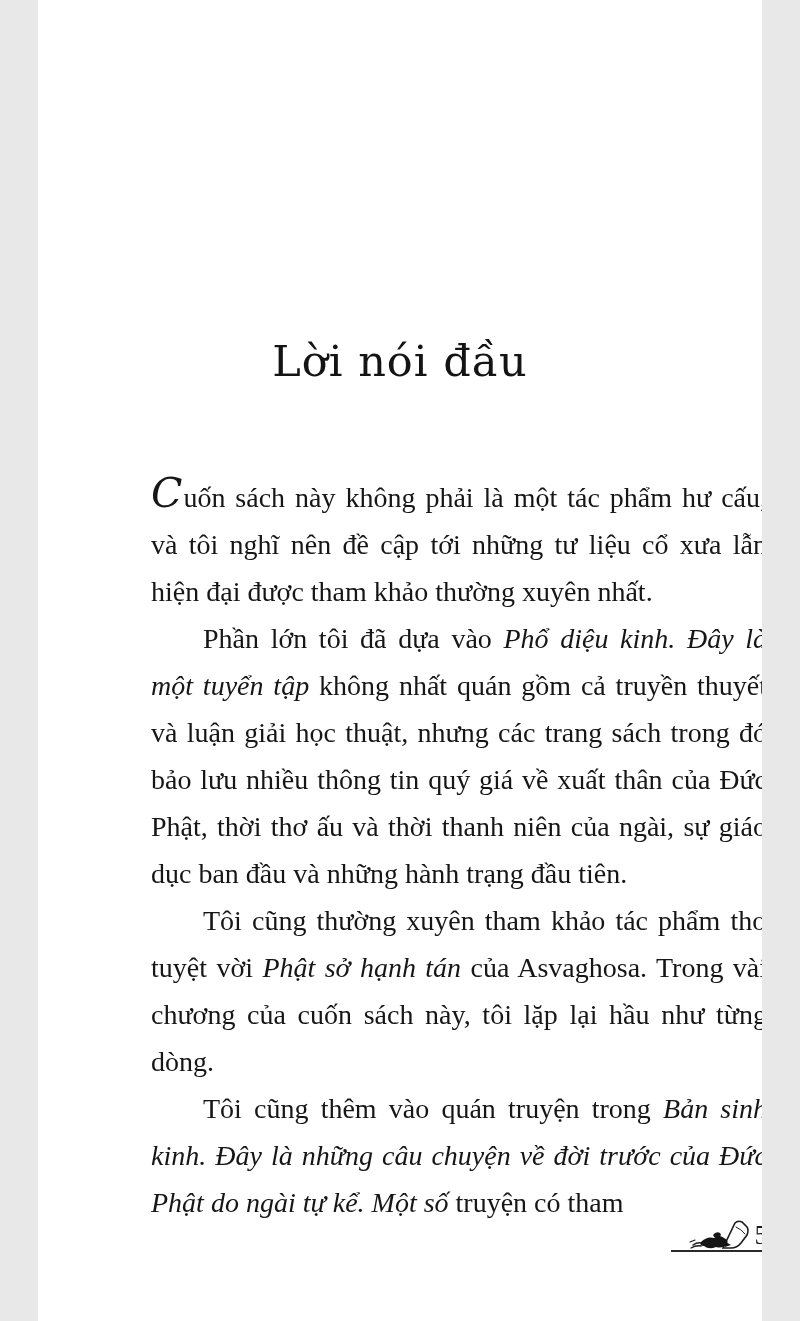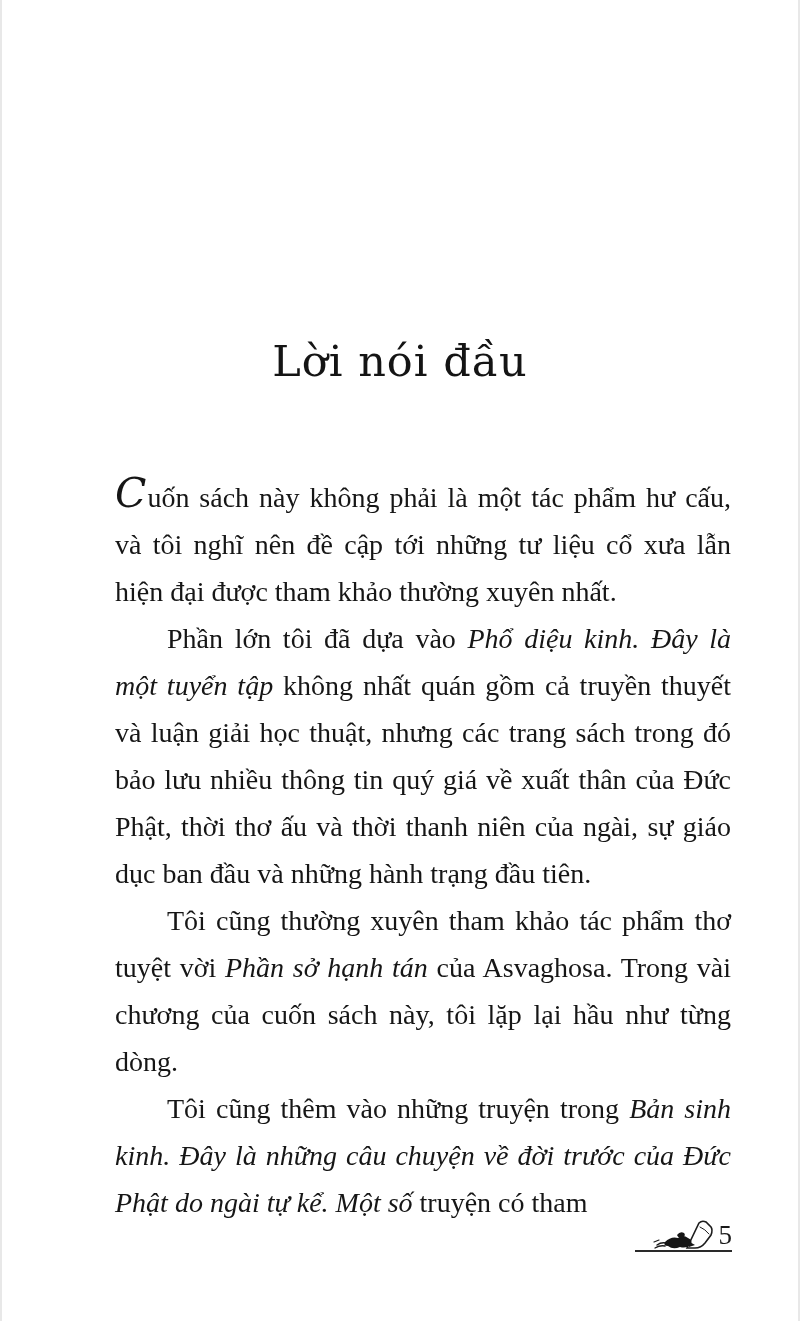--- a/index.html
+++ b/index.html
@@ -2,21 +2,21 @@
 <html><head>
 <meta charset="utf-8">
 <style>
   html, body {
     margin: 0;
     padding: 0;
     background: #e8e8e8;
   }
   .page {
     position: relative;
-    width: 796px;
+    width: 724px;
     height: 1321px;
     margin: 0 auto;
     background: #ffffff;
     overflow: hidden;
     font-family: "Liberation Serif", serif;
     color: #171717;
   }
   .chapter-title {
     position: absolute;
     top: 336px;
@@ -85,22 +85,22 @@
 </head>
 <body>
 
 <div class="page">
 
   <div class="chapter-title">Lời nói đầu</div>
 
   <div class="body-text">
       <p><span class="initial">C</span><span>uốn sách này không phải là một tác phẩm hư cấu, và tôi nghĩ nên đề cập tới những tư liệu cổ xưa lẫn hiện đại được tham khảo thường xuyên nhất.</span></p>
       <p class="indent"><span>Phần lớn tôi đã dựa vào </span><span class="italic">Phổ diệu kinh. Đây là một tuyển tập</span><span> không nhất quán gồm cả truyền thuyết và luận giải học thuật, nhưng các trang sách trong đó bảo lưu nhiều thông tin quý giá về xuất thân của Đức Phật, thời thơ ấu và thời thanh niên của ngài, sự giáo dục ban đầu và những hành trạng đầu tiên.</span></p>
-      <p class="indent"><span>Tôi cũng thường xuyên tham khảo tác phẩm thơ tuyệt vời </span><span class="italic">Phần sở hạnh tán</span><span> của Asvaghosa. Trong vài chương của cuốn sách này, tôi lặp lại hầu như từng dòng.</span></p>
-      <p class="indent"><span>Tôi cũng thêm vào những truyện trong </span><span class="italic">Bản sinh kinh. Đây là những câu chuyện về đời trước của Đức Phật do ngài tự kể. Một số</span><span> truyện có tham</span></p>
+      <p class="indent"><span>Tôi cũng thường xuyên tham khảo tác phẩm thơ tuyệt vời </span><span class="italic">Phật sở hạnh tán</span><span> của Asvaghosa. Trong vài chương của cuốn sách này, tôi lặp lại hầu như từng dòng.</span></p>
+      <p class="indent"><span>Tôi cũng thêm vào quán truyện trong </span><span class="italic">Bản sinh kinh. Đây là những câu chuyện về đời trước của Đức Phật do ngài tự kể. Một số</span><span> truyện có tham</span></p>
     </div>
 
   <div class="footer">
     <svg class="ornament" viewBox="0 0 64 38" xmlns="http://www.w3.org/2000/svg">
 
       <g fill="none" stroke="#1c1c1c" stroke-linecap="round">
         <path d="M34 33 L46 8 Q49 5 53 7 L58 12 Q60 15 58 20 L52 28 Q48 33 42 33 Z" stroke-width="1.6"></path>
         <path d="M47 12 Q52 14 56 19" stroke-width="1"></path>
         <path d="M4 30 Q8 27 13 28" stroke-width="1.4"></path>
         <path d="M2 33 Q7 30 12 31" stroke-width="1.4"></path>

